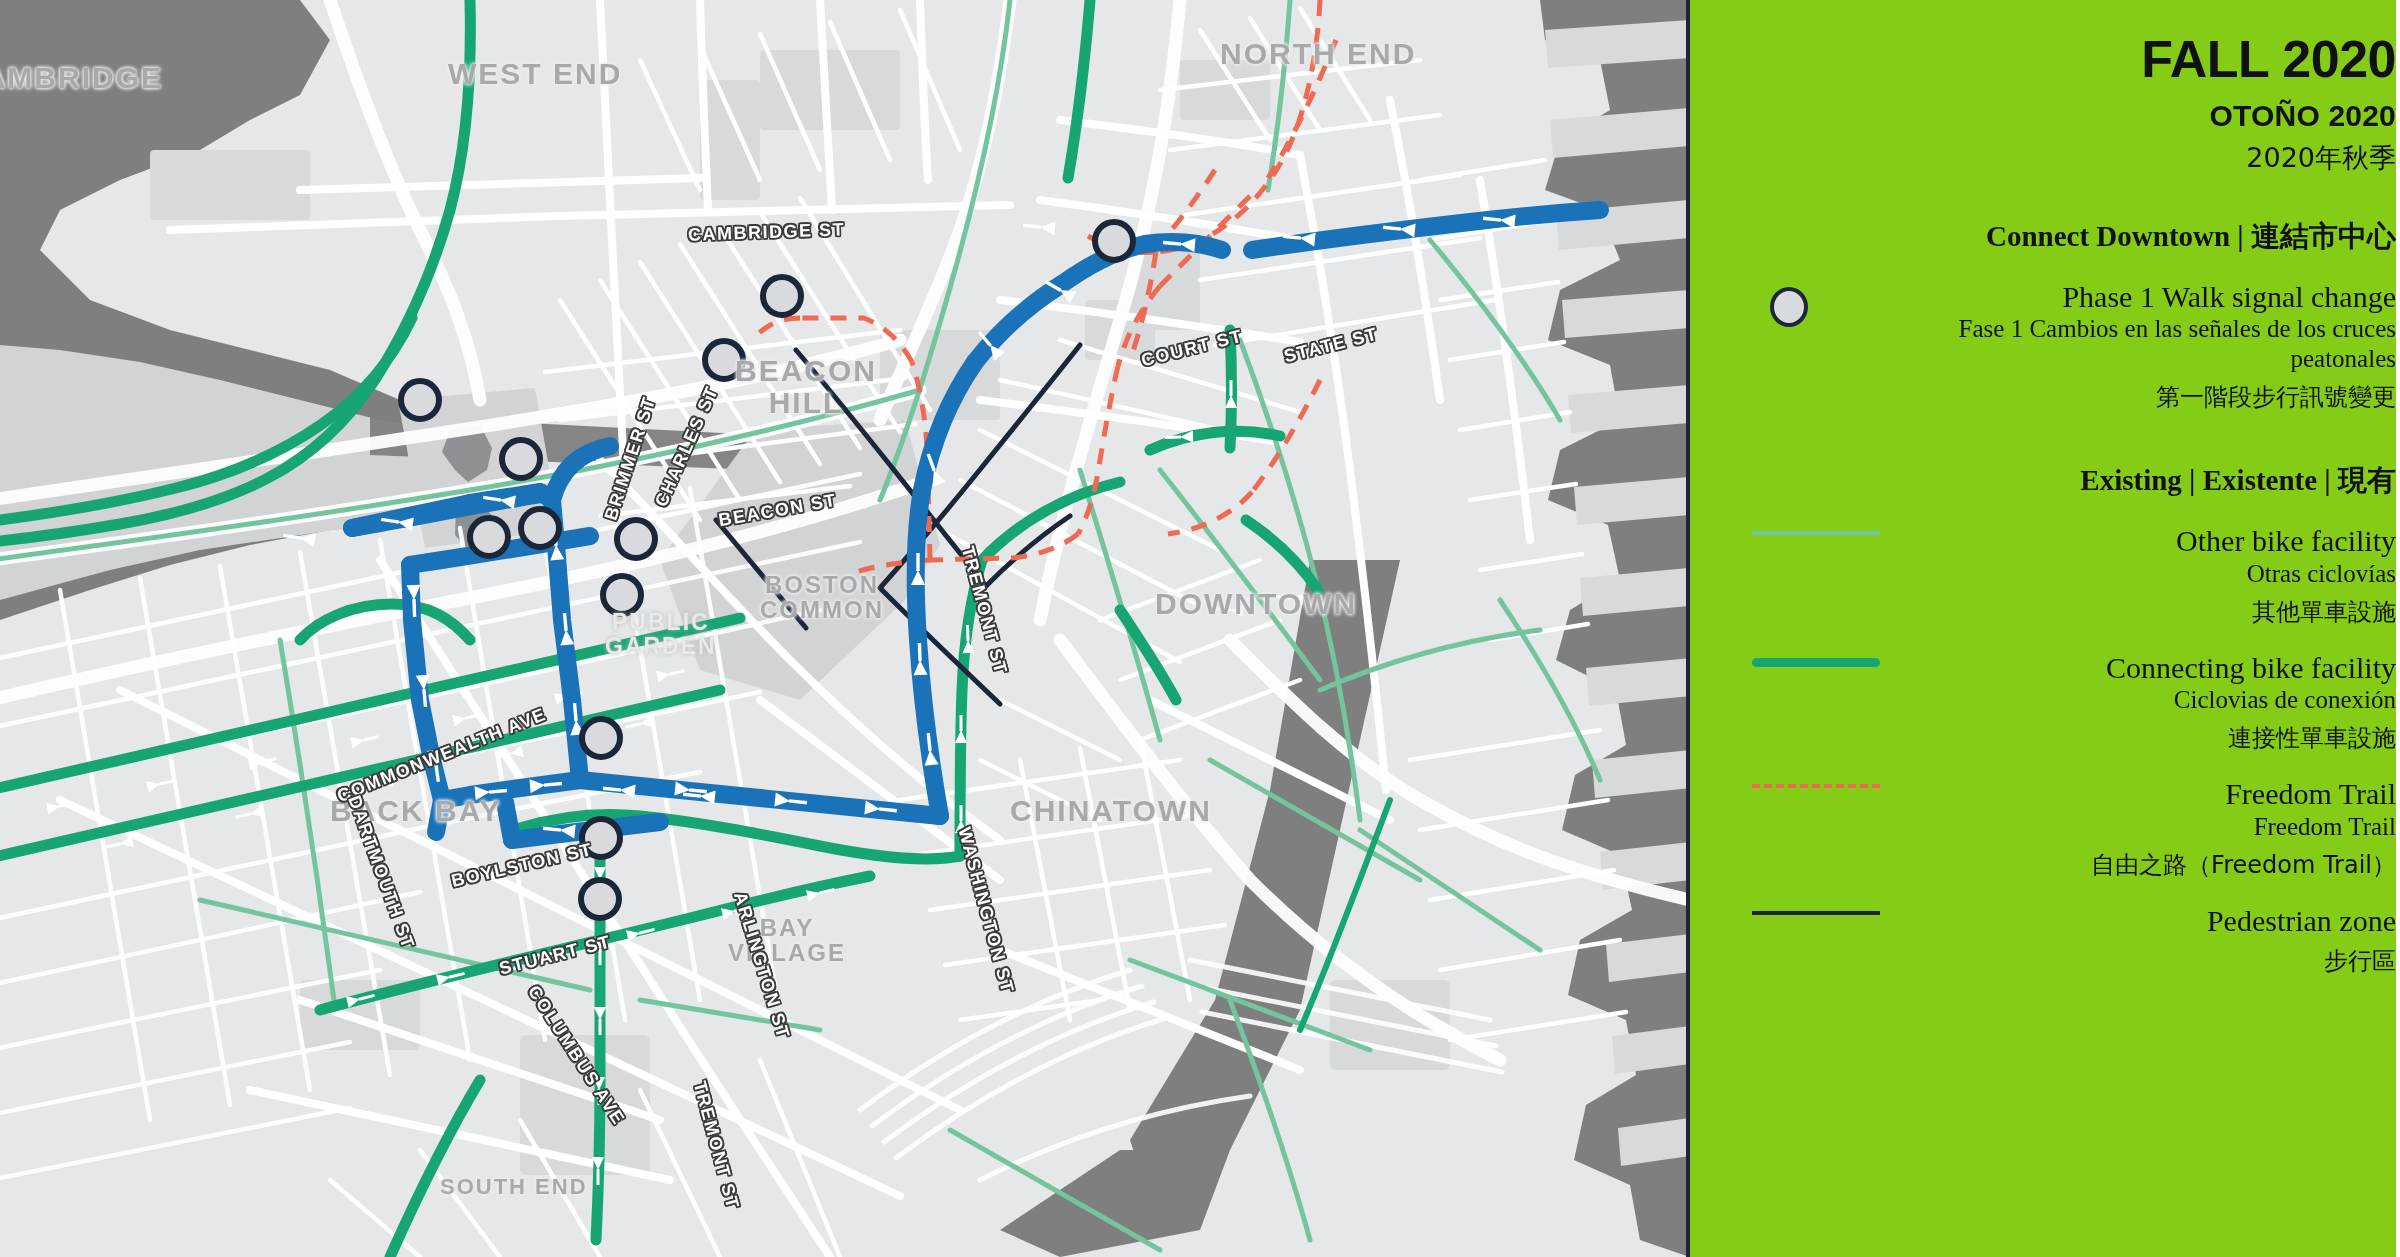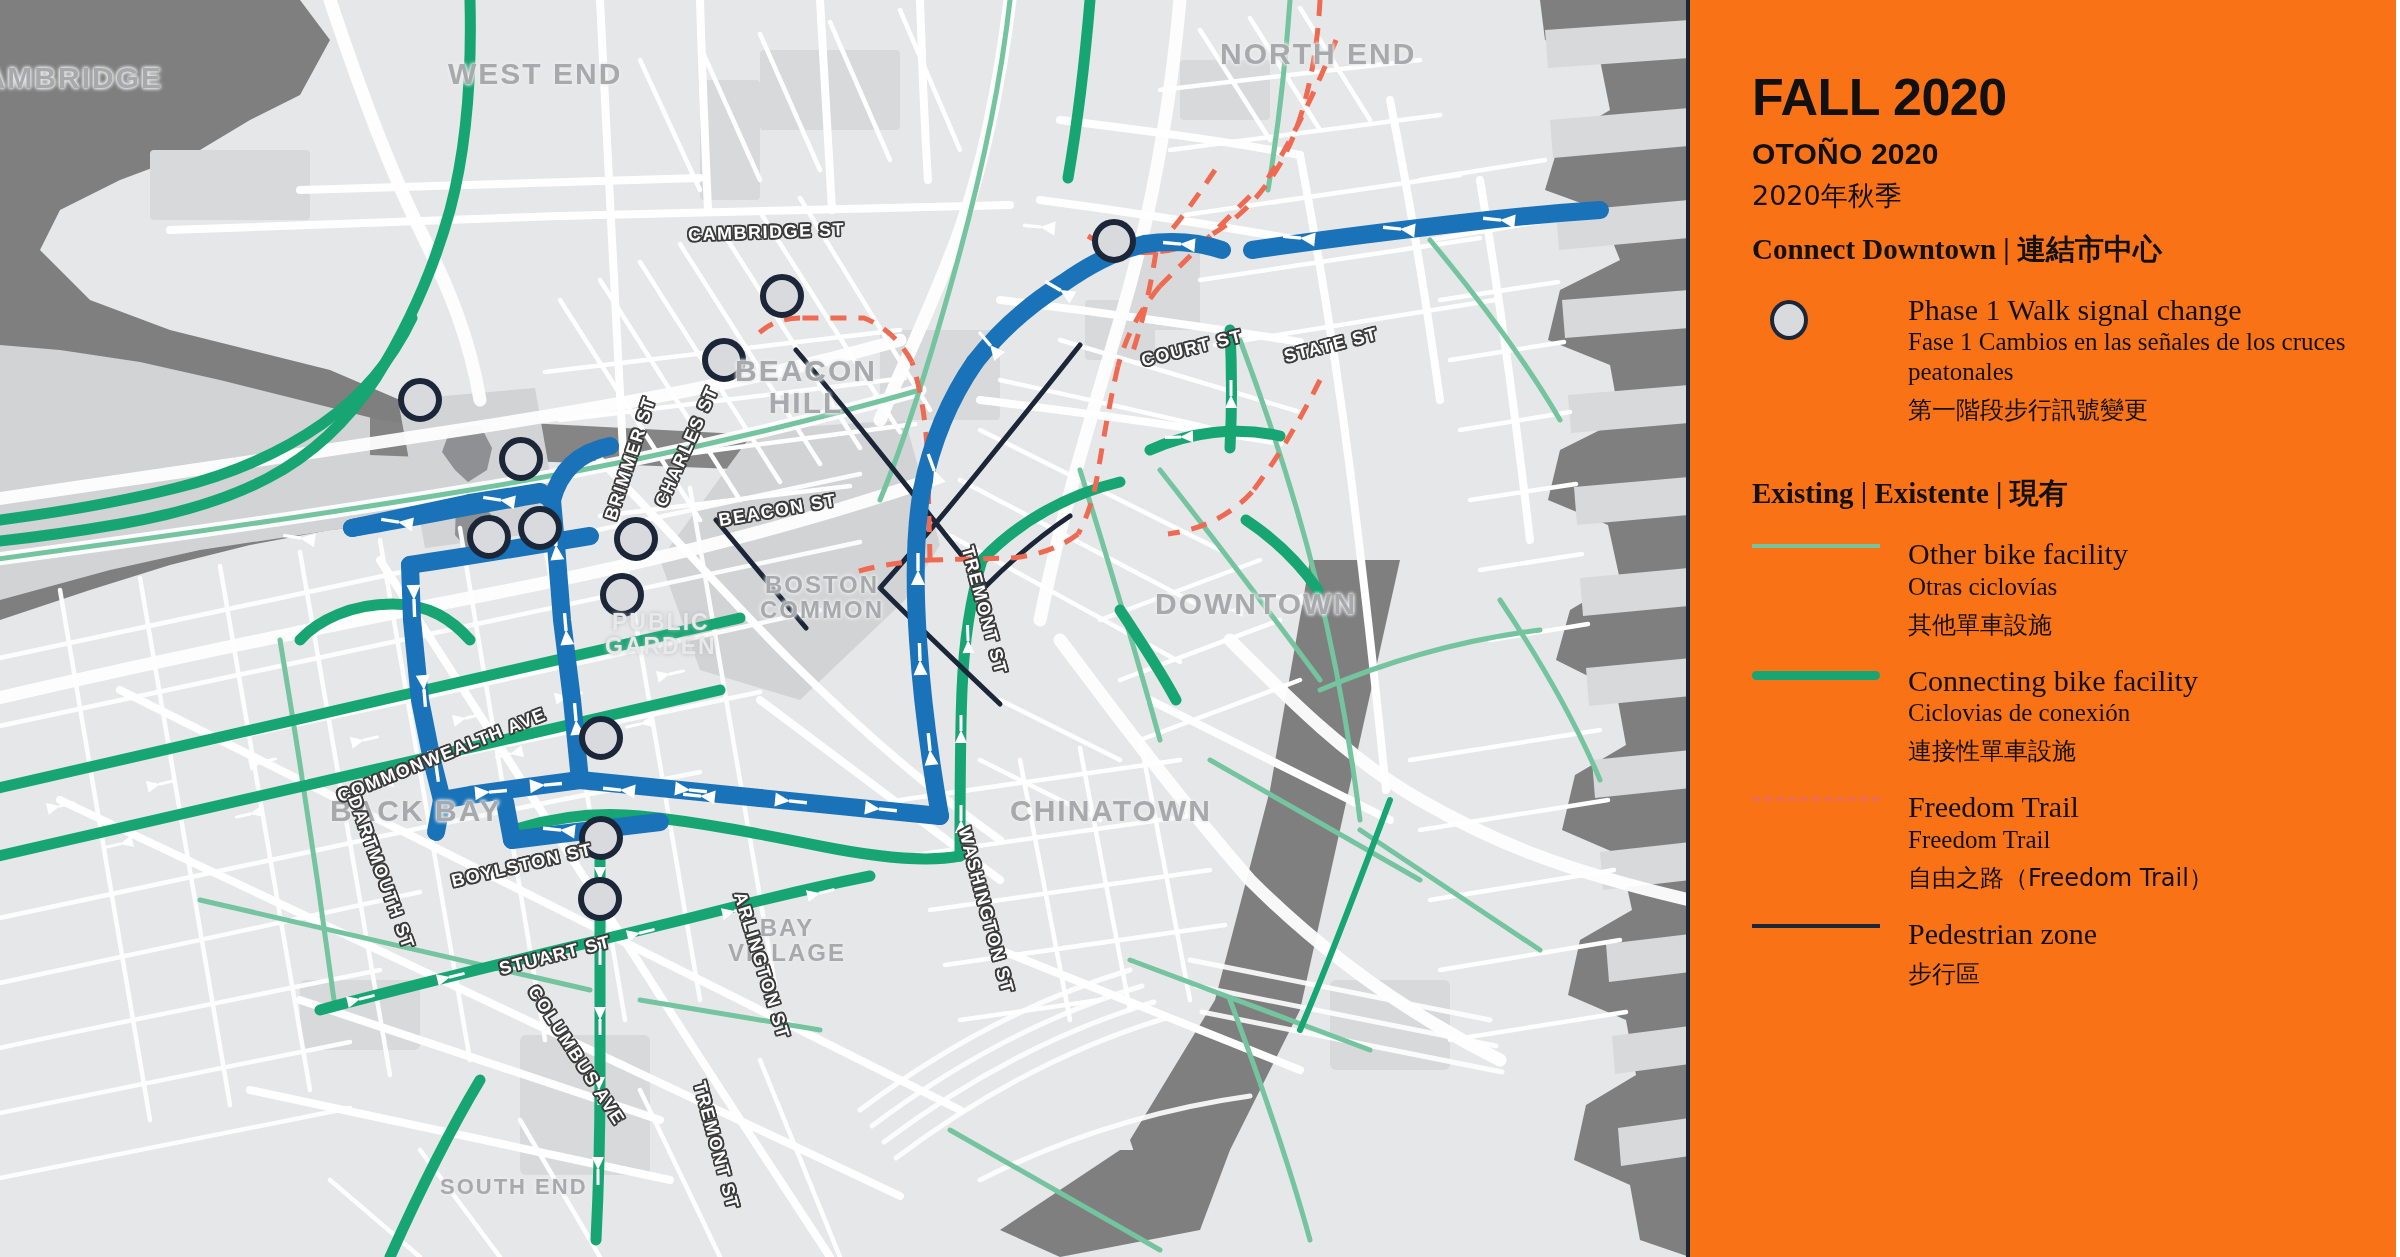--- a/index.html
+++ b/index.html
@@ -18,30 +18,30 @@
         white-space:pre-line;pointer-events:none;}
   .street{position:absolute;color:#ffffff;font-weight:bold;font-size:18px;letter-spacing:1.5px;
           font-family:"Liberation Sans",sans-serif;white-space:nowrap;pointer-events:none;
           text-shadow:
             -1.6px -1.6px 0 #3b3b3b, 1.6px -1.6px 0 #3b3b3b,
             -1.6px  1.6px 0 #3b3b3b, 1.6px  1.6px 0 #3b3b3b,
              0 -1.8px 0 #3b3b3b, 0 1.8px 0 #3b3b3b,
             -1.8px 0 0 #3b3b3b, 1.8px 0 0 #3b3b3b;}
 
   
-  #legend{position:relative;width:706px;height:1257px;background:#f97316;box-sizing:border-box;
-          padding:70px 0 0 62px;}
+  #legend{position:relative;width:706px;height:1257px;background:#84cc16;box-sizing:border-box;
+          padding:32px 0 0 62px;text-align:right;}
   .ttl1{font-family:"Liberation Sans",sans-serif;font-weight:bold;font-size:52px;
         letter-spacing:-0.5px;color:#111;line-height:1.05;}
   .ttl2{font-family:"Liberation Sans",sans-serif;font-weight:bold;font-size:30px;
         letter-spacing:0.2px;color:#111;margin-top:12px;line-height:1.1;}
   .ttl3{font-family:"DejaVu Sans",sans-serif;font-size:27px;color:#111;margin-top:10px;line-height:1.15;}
 
   .sect-head{font-family:"Liberation Serif",serif;font-weight:bold;font-size:29px;color:#111;
-             margin-top:19px;margin-bottom:4px;}
+             margin-top:44px;margin-bottom:4px;}
   .sect-head.gap2{margin-top:48px;}
 
   .row{display:flex;align-items:flex-start;margin-top:22px;}
   .swatch{width:156px;flex:0 0 156px;display:flex;align-items:center;justify-content:flex-start;
           padding-top:8px;}
   .txt{flex:1;}
   .l1{font-family:"Liberation Serif",serif;font-size:30px;color:#111;line-height:1.18;}
   .l2{font-family:"Liberation Serif",serif;font-size:25px;color:#111;line-height:1.2;}
   .l3{font-family:"DejaVu Sans",sans-serif;font-size:24px;color:#111;line-height:1.3;margin-top:8px;}
 

